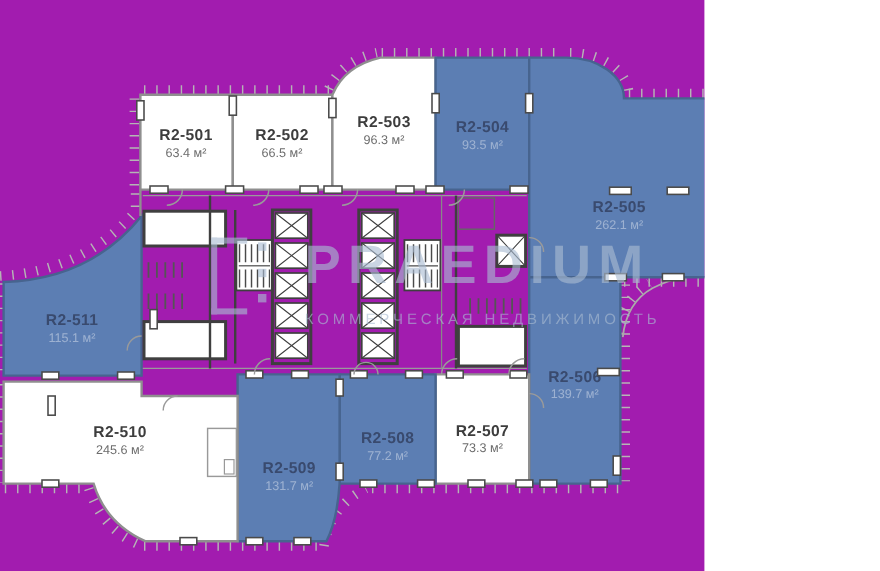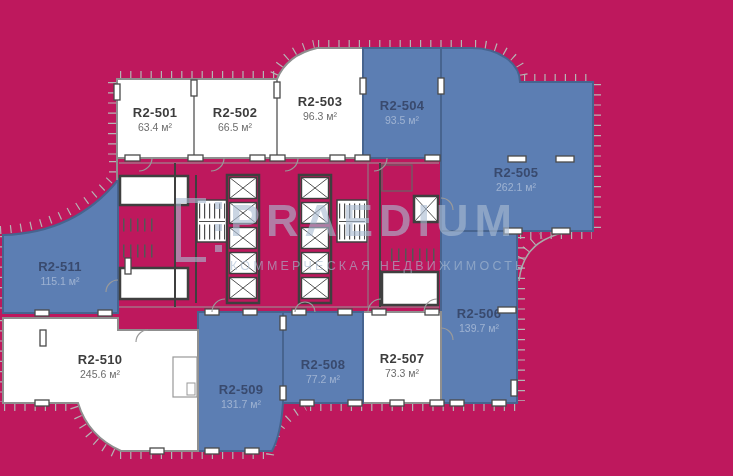--- a/index.html
+++ b/index.html
@@ -1,17 +1,17 @@
 <!DOCTYPE html>
 <html style="--highlight: #5c7eb3; --highlight-border: #47648f; --room: #ffffff; --wall: #8f8f8f; --core-wall: #3f3f3f; --label: #3d3d3d; --area-label: #6d6d6d; --label-on-highlight: #394a6e; --watermark: #aabcd2;"><head>
 <meta charset="utf-8">
 <style>
   html,body { margin:0; padding:0; background:#ffffff; }
   body { font-family:"Liberation Sans", sans-serif; }
-  #canvas { position:relative; width:733px; height:476px; background:#be185d; overflow:hidden; }
+  #canvas { position:relative; width:587px; height:476px; background:#a21caf; overflow:hidden; }
   svg { position:absolute; left:0; top:0; }
 
   
   .unit .shape { fill:var(--room); stroke:var(--wall); stroke-width:2; }
   .unit.highlighted .shape { fill:var(--highlight); stroke:var(--highlight-border); }
   .unit text { text-anchor:middle; }
   .unit .unit-name { font-size:13px; font-weight:bold; fill:var(--label); letter-spacing:.3px; }
   .unit .unit-area { font-size:10.5px; fill:var(--area-label); }
   .unit.highlighted .unit-name { fill:var(--label-on-highlight); }
   .unit.highlighted .unit-area { fill:rgba(255,255,255,0.4); }
@@ -23,21 +23,21 @@
   .ticks     { stroke:#b5b5b5; stroke-width:8; stroke-dasharray:1.2 9; fill:none; }
   .comb      { stroke:#555; stroke-width:13; stroke-dasharray:1.5 5.5; fill:none; }
   .treads    { stroke:#4a4a4a; stroke-width:15; stroke-dasharray:1.2 3.8; fill:none; }
   .door      { stroke:#9a9a9a; stroke-width:1.2; fill:none; }
   .win       { fill:#ffffff; stroke:#4a4a4a; stroke-width:1.3; }
   .outline   { stroke:#aaaaaa; stroke-width:1.5; fill:none; }
   #lift rect { fill:#ffffff; stroke:var(--core-wall); stroke-width:1.4; }
   #lift path { stroke:var(--core-wall); stroke-width:0.9; fill:none; }
 
   
-  #watermark { position:absolute; left:176px; top:198px; display:flex; gap:8px;
+  #watermark { position:absolute; left:176px; top:198px; display:flex; gap:32px;
                color:var(--watermark); opacity:.62; pointer-events:none; }
   #wm-logo { width:46px; height:58px; display:flex; gap:9px; }
   #wm-logo .bracket { width:26px; height:54px; border:5px solid currentColor; border-right:none; }
   #wm-logo .dots { display:flex; flex-direction:column; justify-content:space-between; padding:4px 0; }
   #wm-logo .dots i { display:block; width:7px; height:7px; background:currentColor; }
   #wm-text .brand { font-size:45px; font-weight:bold; letter-spacing:6px; line-height:1; }
   #wm-text .tagline { font-size:12.5px; letter-spacing:3.2px; margin-top:16px; }
 </style>
 </head>
 <body>

